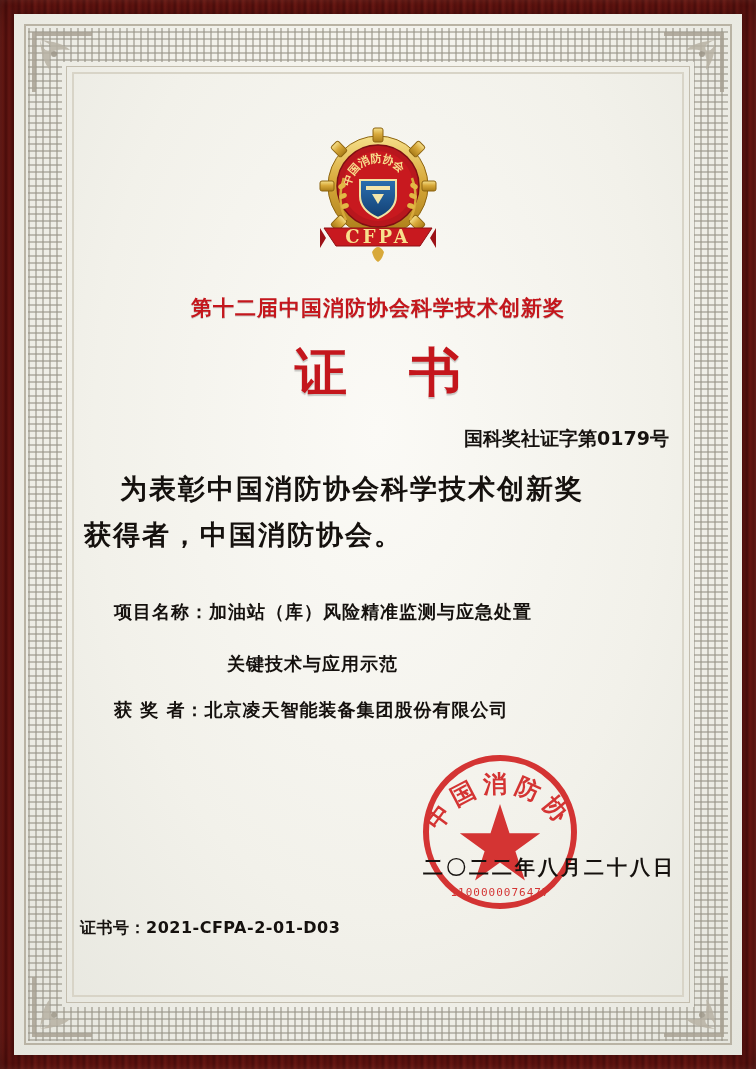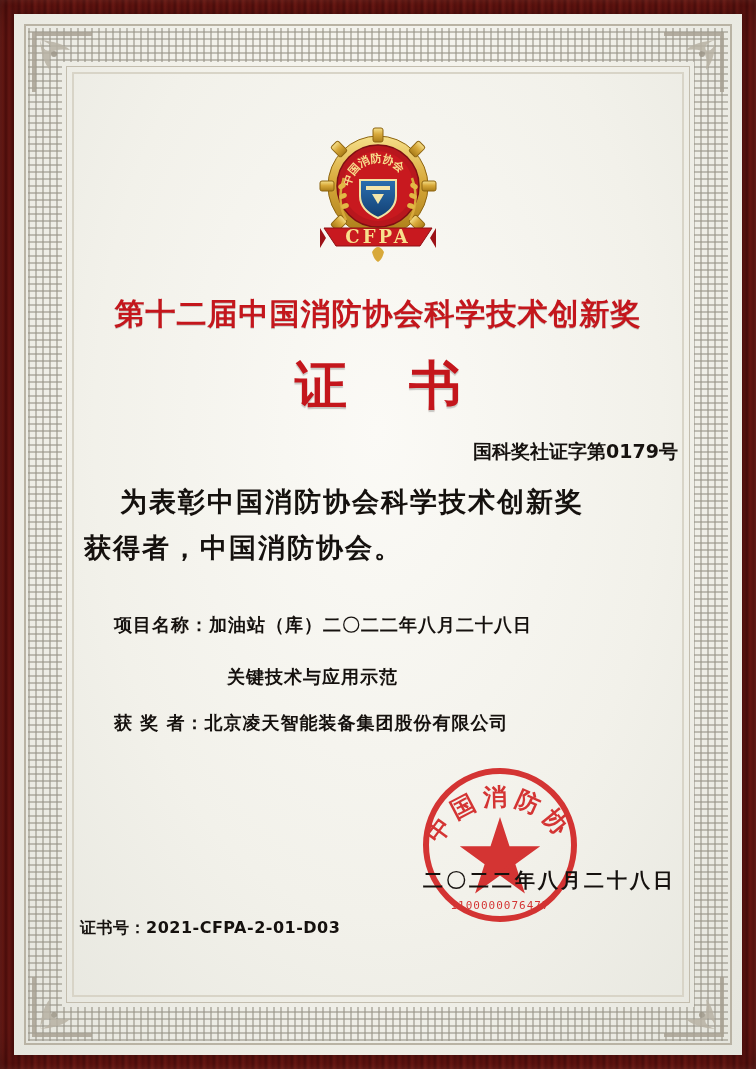--- a/index.html
+++ b/index.html
@@ -116,21 +116,21 @@
     width: 156px;
     height: 150px;
     position: relative;
   }
 
   
   .main-title {
     margin-top: 20px;
     font-family: "DejaVu Sans", sans-serif;
     font-weight: bold;
-    font-size: 30px;
+    font-size: 21px;
     letter-spacing: 1px;
     color: #c4161c;
     text-align: left;
     text-shadow: 0 1px 0 rgba(0,0,0,0.18);
     white-space: nowrap;
   }
   .sub-title {
     margin-top: 16px;
     font-family: "DejaVu Sans", sans-serif;
     font-weight: bold;
@@ -139,21 +139,21 @@
     text-indent: 22px;
     color: #c4161c;
     text-align: center;
     text-shadow: 0 2px 1px rgba(0,0,0,0.2);
   }
 
   .cert-number-line {
     width: 100%;
     margin-top: 18px;
     text-align: right;
-    padding-right: 4px;
+    padding-right: 13px;
     box-sizing: border-box;
     font-family: "DejaVu Sans", sans-serif;
     font-weight: bold;
     font-size: 19px;
     color: #16120f;
   }
 
   .body-text {
     margin-top: 14px;
     width: 100%;
@@ -342,21 +342,21 @@
 
       <div class="body-text">
         <div class="line1">为表彰中国消防协会科学技术创新奖</div>
         <div class="line2">获得者，中国消防协会。</div>
       </div>
 
       <div class="fields">
         <div class="field-row">
           <div class="field-label">项目名称：</div>
           <div class="field-value">
-            <span>加油站（库）二〇二二年八月二十八日</span>
+            <span>加油站（库）风险精准监测与应急处置</span>
             <span class="second">关键技术与应用示范</span>
           </div>
         </div>
 
 
         <div class="field-row">
           <div class="field-label">获 奖 者：</div>
           <div class="field-value">北京凌天智能装备集团股份有限公司</div>
         </div>
       </div>

